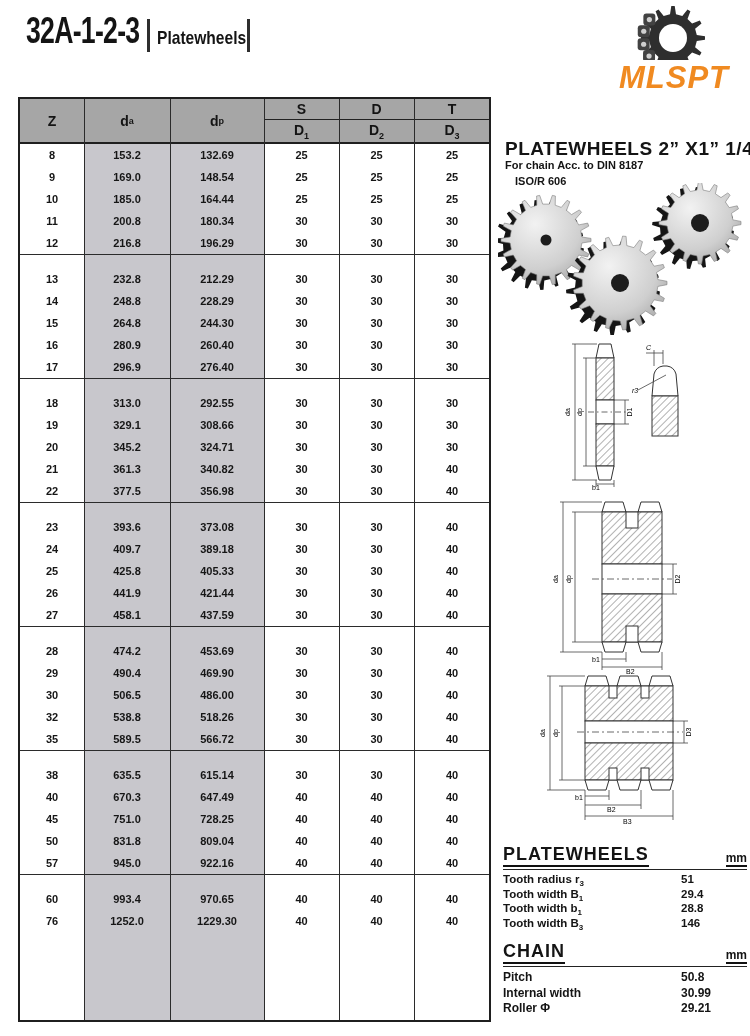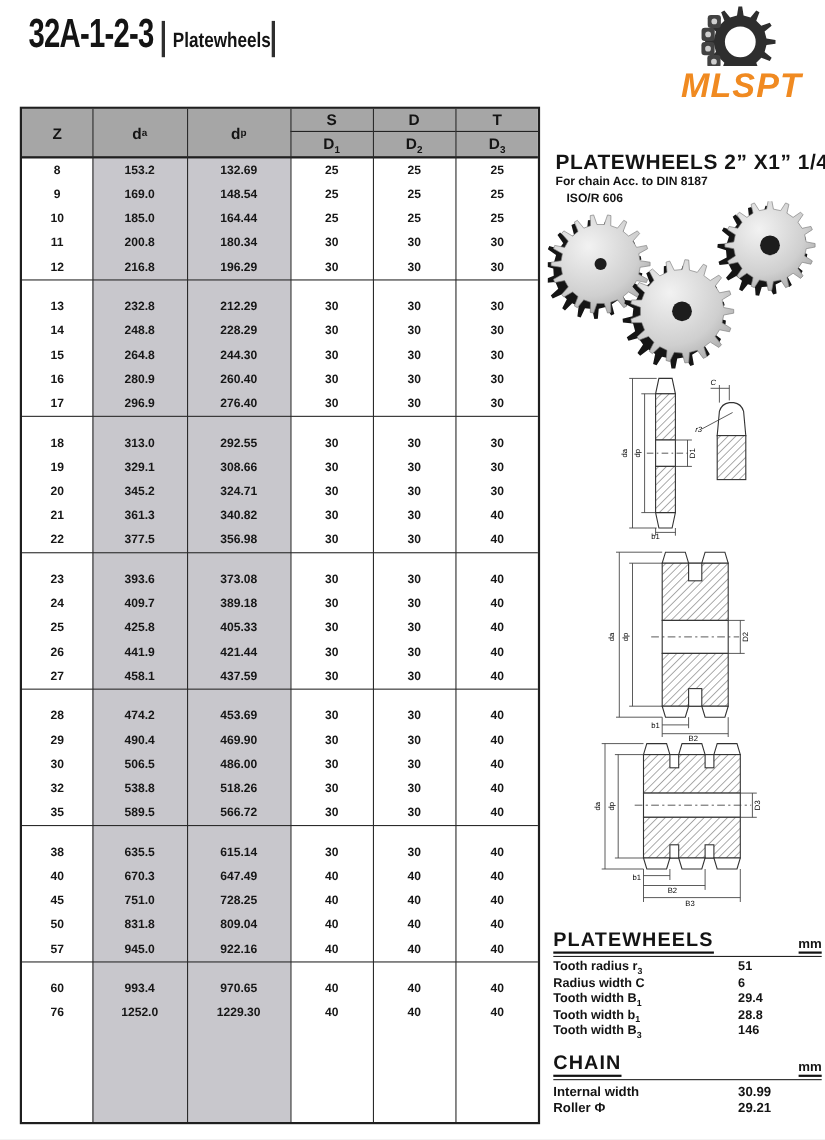--- a/index.html
+++ b/index.html
@@ -36,21 +36,21 @@
               letter-spacing:.5px;white-space:nowrap;}
   #prod-line1{position:absolute;left:505px;top:159px;font-size:11px;font-weight:bold;}
   #prod-line2{position:absolute;left:515px;top:175px;font-size:11px;font-weight:bold;}
   .absvg{position:absolute;}
   
   #specs{position:absolute;left:503px;top:844px;width:244px;}
   .spec-head{display:flex;justify-content:space-between;align-items:flex-end;
              border-bottom:1.5px solid #222;padding-bottom:2px;margin-bottom:3px;}
   .spec-title{font-size:18px;font-weight:bold;letter-spacing:1px;border-bottom:2.5px solid #111;}
   .spec-unit{font-size:12px;font-weight:bold;border-bottom:2.5px solid #111;}
-  .spec-row{display:flex;height:14.5px;font-size:11.5px;font-weight:bold;}
+  .spec-row{display:flex;height:14.5px;font-size:11.5px;font-weight:bold;gap:10px;}
   .spec-label{width:168px;}
   .spec-label sub{font-size:8px;}
   .spec-val{flex:1;}
   .spec-block + .spec-block{margin-top:10px;}
   .spec-block:last-child .spec-row{height:15.5px;font-size:12px;}
 </style>
 </head>
 <body>
 
 <div id="page">
@@ -557,42 +557,42 @@
       <div class="spec-block">
         <div class="spec-head">
           <span class="spec-title">PLATEWHEELS</span>
           <span class="spec-unit">mm</span>
         </div>
         <div class="spec-row">
           <span class="spec-label">Tooth radius r<sub>3</sub></span>
           <span class="spec-val">51</span>
         </div>
         <div class="spec-row">
-          <span class="spec-label">Radius width C</span>
-          <span class="spec-val">6</span>
-        </div>
-        <div class="spec-row">
           <span class="spec-label">Tooth width B<sub>1</sub></span>
           <span class="spec-val">29.4</span>
         </div>
         <div class="spec-row">
           <span class="spec-label">Tooth width b<sub>1</sub></span>
           <span class="spec-val">28.8</span>
         </div>
         <div class="spec-row">
           <span class="spec-label">Tooth width B<sub>3</sub></span>
           <span class="spec-val">146</span>
         </div>
       </div>
       <div class="spec-block">
         <div class="spec-head">
           <span class="spec-title">CHAIN</span>
           <span class="spec-unit">mm</span>
         </div>
         <div class="spec-row">
+          <span class="spec-label">Pitch</span>
+          <span class="spec-val">50.8</span>
+        </div>
+        <div class="spec-row">
           <span class="spec-label">Internal width</span>
           <span class="spec-val">30.99</span>
         </div>
         <div class="spec-row">
           <span class="spec-label">Roller Φ</span>
           <span class="spec-val">29.21</span>
         </div>
       </div>
     </div>
 </div>

